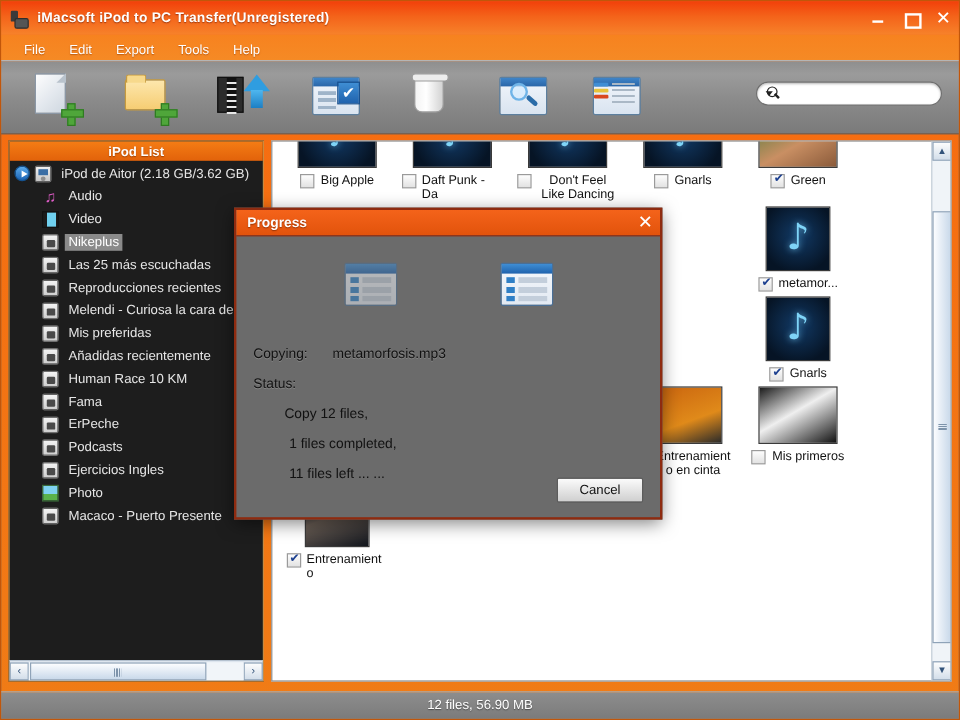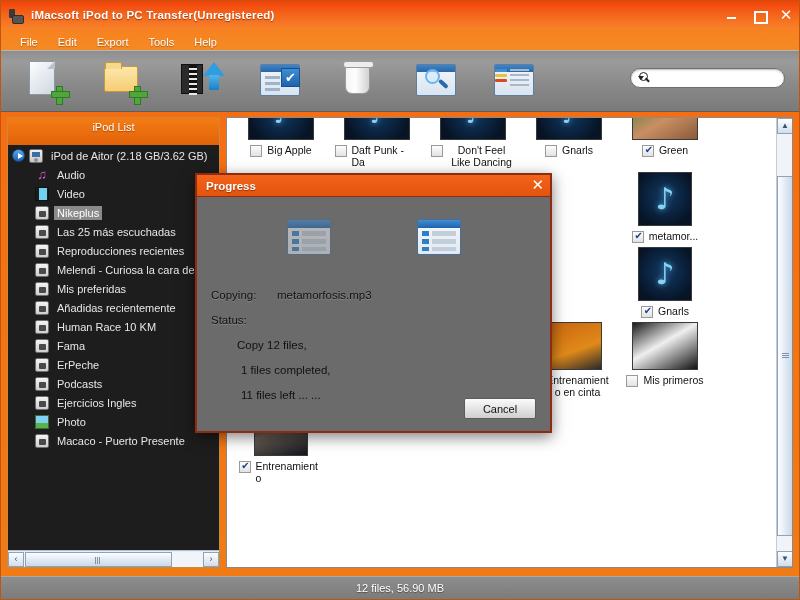--- a/index.html
+++ b/index.html
@@ -200,22 +200,22 @@
     position: absolute; left: 0; right: 0; top: 111px; bottom: 27px;
     display: flex; padding: 5px 6px 4px 6px; gap: 6px;
   }
 
   
   .sidebar {
     width: 213px; display: flex; flex-direction: column;
     background: #1d1d1d; border: 1px solid #c98a3f;
   }
   .sidebar-header {
-    height: 27px; background: linear-gradient(180deg,#f47c14,#e2620a);
-    color: #fff; font-size: 11px; font-weight: normal; text-align: center;
+    height: 16px; background: linear-gradient(180deg,#f47c14,#e2620a);
+    color: #fff; font-size: 11px; font-weight: bold; text-align: center;
     line-height: 18px; text-shadow: 0 1px 1px rgba(110,40,0,.6);
   }
   .tree { flex: 1; overflow: hidden; padding-top: 4px; }
   .tree-row {
     height: 19px; display: flex; align-items: flex-start; padding-left: 4px;
     color: #e6e6e6; font-size: 11px; white-space: nowrap;
   }
   .tree-row.child { padding-left: 27px; }
   .tree-row .lbl { padding: 1px 3px; }
   .tree-row.selected .lbl { background: #8a8a8a; color: #fff; }

